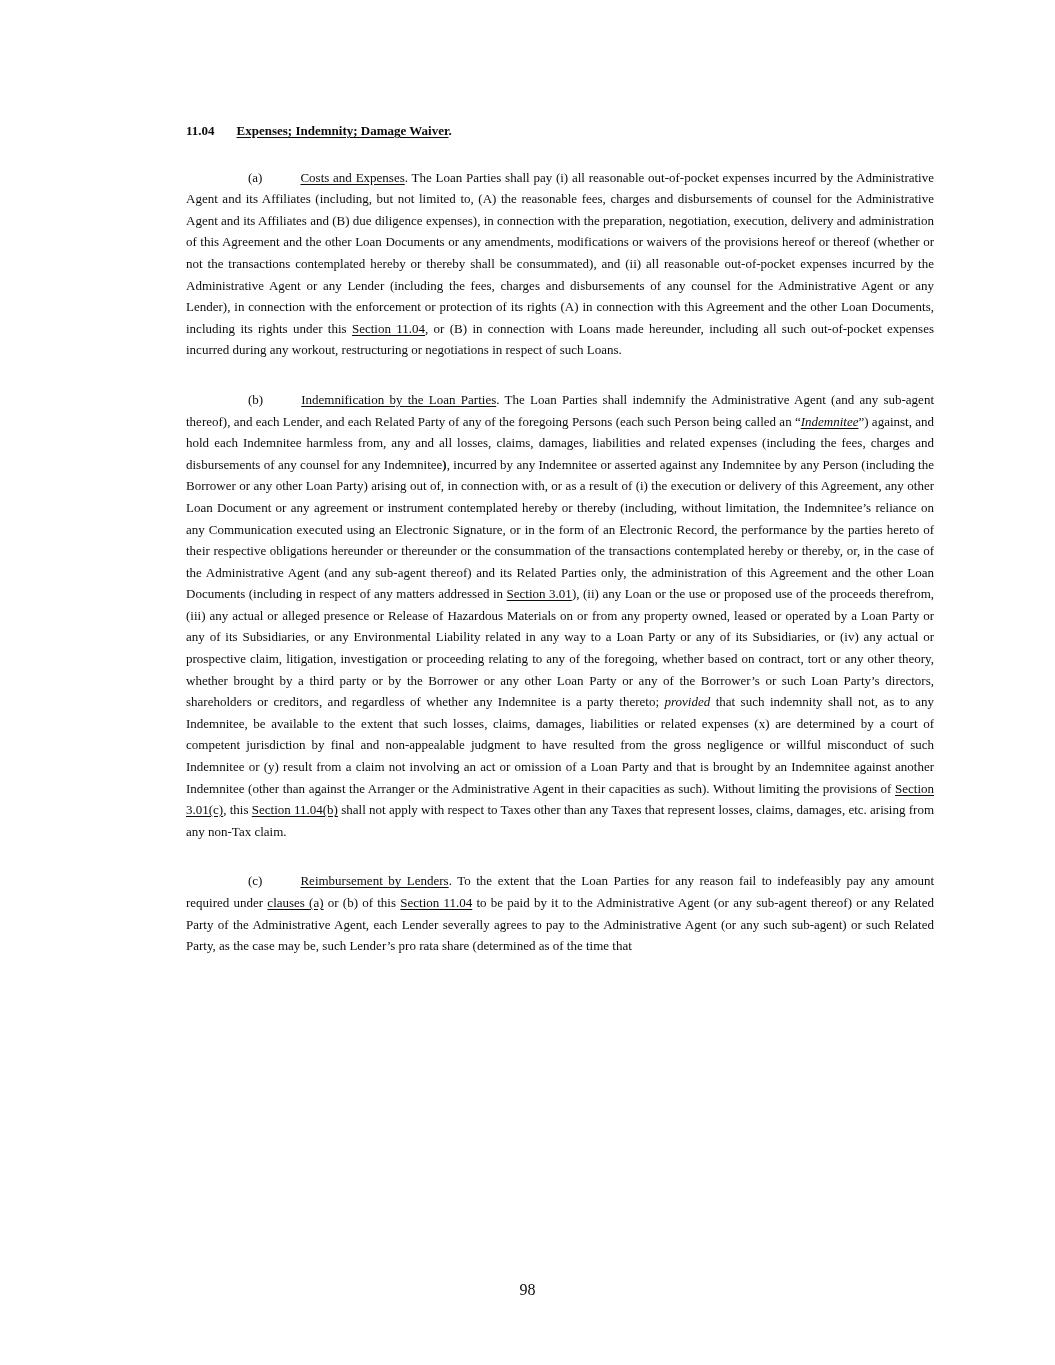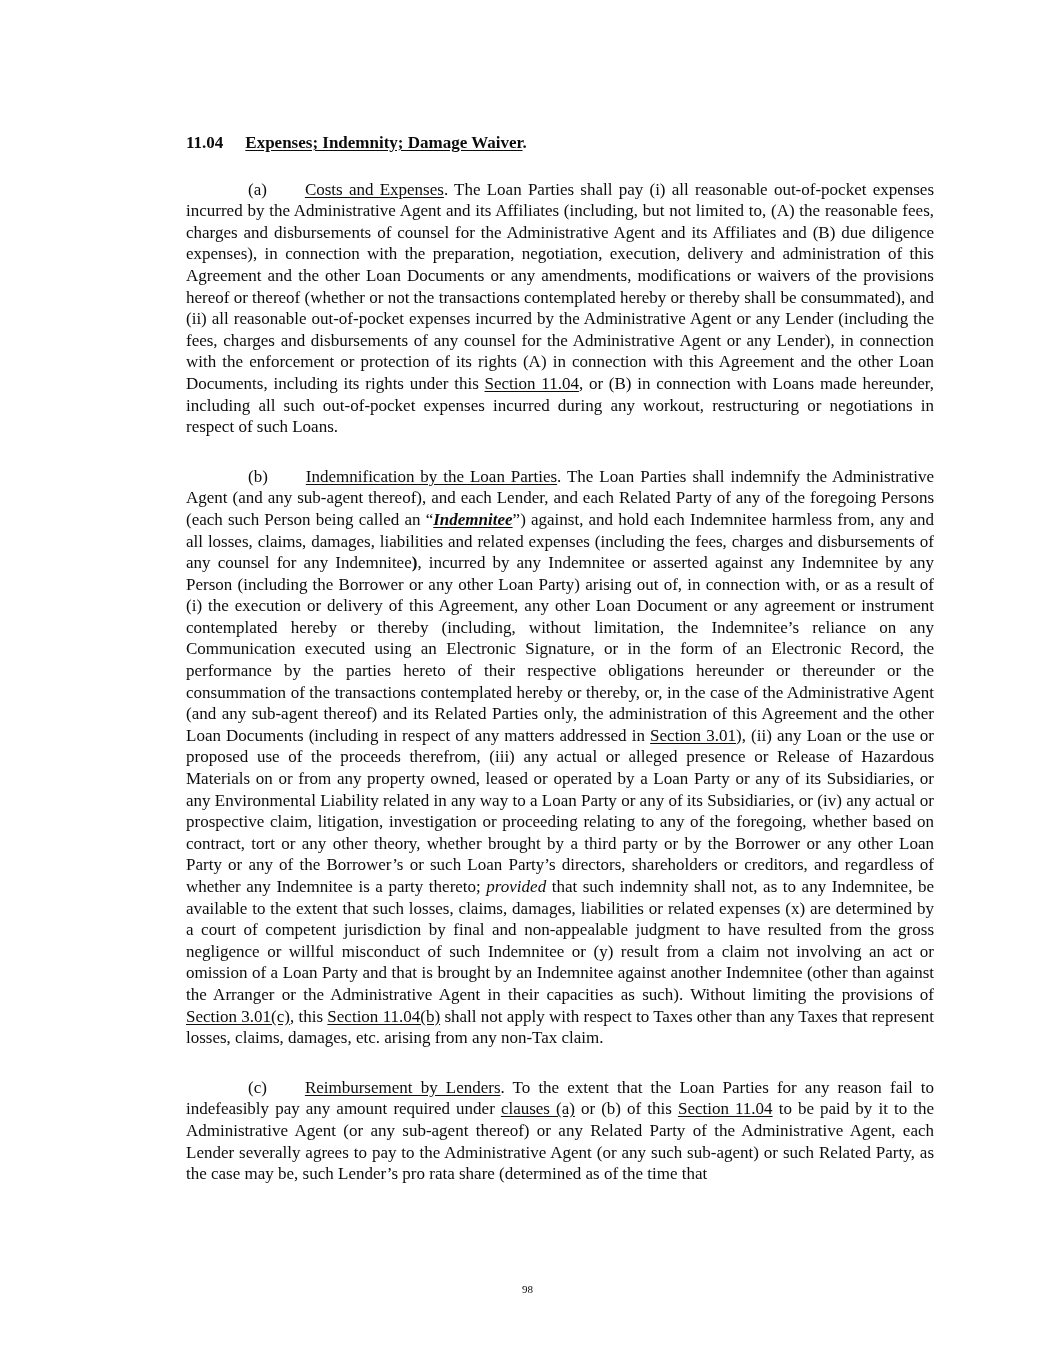--- a/index.html
+++ b/index.html
@@ -12,23 +12,23 @@
     width: 1055px;
     height: 1365px;
     background: #ffffff;
     color: #0c0c0c;
     font-family: "Liberation Serif", "DejaVu Serif", serif;
     overflow: hidden;
   }
   .content {
     position: absolute;
     left: 186px;
-    top: 132px;
+    top: 120px;
     width: 748px;
-    font-size: 17px;
+    font-size: 13px;
     line-height: 21.6px;
   }
   p {
     margin: 0;
     padding: 0;
   }
   .heading {
     font-weight: bold;
     margin-bottom: 25px;
     text-indent: 0;
@@ -39,30 +39,30 @@
     margin-bottom: 28px;
   }
   .para:last-of-type {
     margin-bottom: 16px;
   }
   .run { white-space: normal; }
   .run-plain { }
   .run-u  { text-decoration: underline; text-underline-offset: 2px; }
   .run-b  { font-weight: bold; }
   .run-i  { font-style: italic; }
-  .run-biu { font-weight: bold; font-style: italic; text-decoration: underline; text-underline-offset: 2px; }
+  .run-biu { font-weight: normal; font-style: italic; text-decoration: underline; text-underline-offset: 2px; }
   .run-tab  { display: inline-block; width: 38px; }
   .run-htab { display: inline-block; width: 22px; }
   .page-number {
     position: absolute;
     top: 1279px;
     left: 0;
     width: 1055px;
     text-align: center;
-    font-size: 11px;
+    font-size: 16px;
     line-height: 21.6px;
     font-family: "Liberation Serif", "DejaVu Serif", serif;
     color: #0c0c0c;
   }
 </style>
 </head>
 <body>
 
 <div class="page">
   <div class="content">

